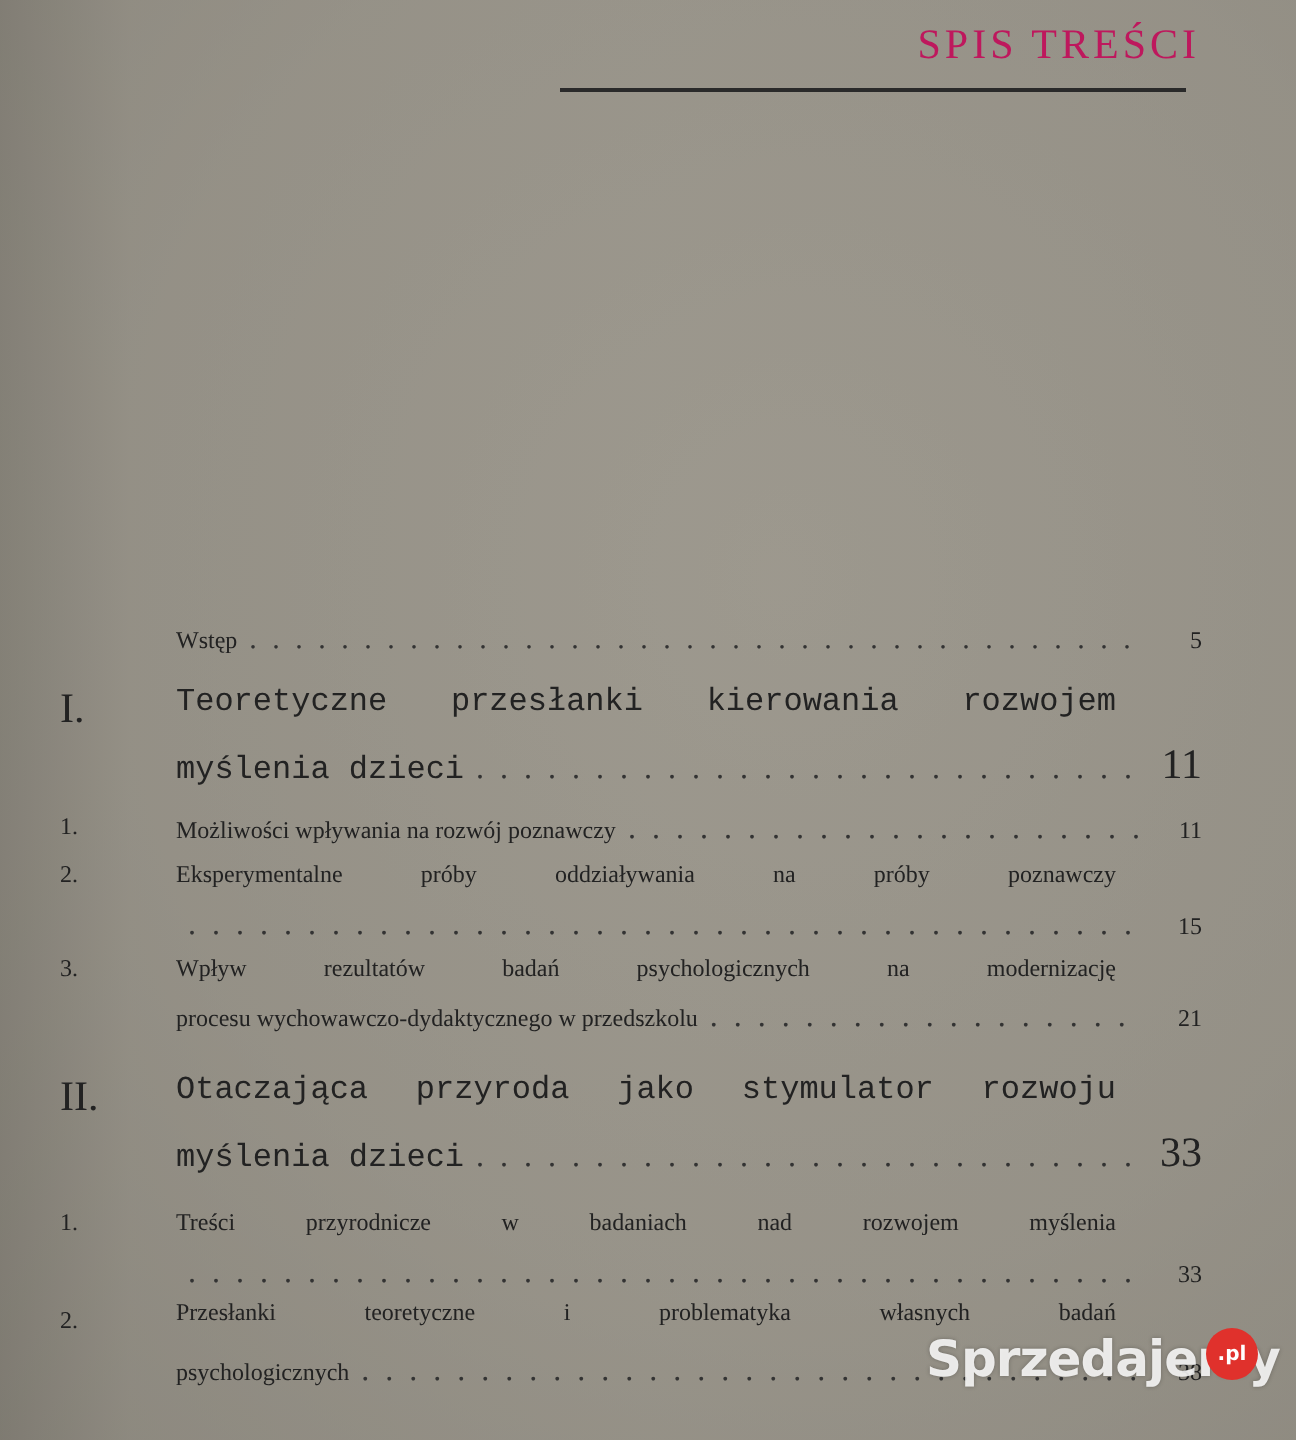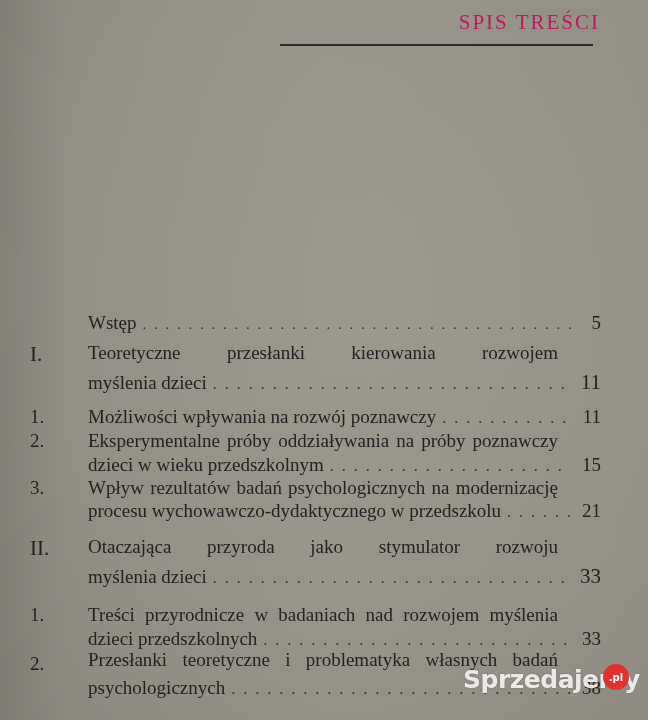--- a/index.html
+++ b/index.html
@@ -25,24 +25,24 @@
     .line { position: absolute; display: flex; align-items: baseline; white-space: nowrap; }
     .num { position: absolute; color: #222; }
     .dots {
       flex: 1; overflow: hidden; margin: 0 6px; color: #333;
       letter-spacing: 2px;
     }
     .dots::before {
       content: ". . . . . . . . . . . . . . . . . . . . . . . . . . . . . . . . . . . . . . . . . . . . . . . . . . . . . . . . . . . . . . . . . . . . . . . . . . . .";
     }
     .page-no { text-align: right; }
-    .chapter .text { font-size: 19px; }
+    .chapter .text { font-size: 16px; font-family: Liberation Mono, monospace; }
     .chapter .num { font-size: 21px; }
     .chapter .page-no { font-size: 21px; }
-    .section .text, .section .num, .section .page-no { font-size: 19px; }
+    .section .text, .section .num, .section .page-no { font-size: 12px; }
     .justify { text-align: justify; text-align-last: justify; display: block; }
     .watermark {
       position: absolute; left: 463px; top: 665px;
       font-family: "DejaVu Sans", sans-serif; font-weight: bold; font-size: 25px;
       color: rgba(255,255,255,0.85); letter-spacing: -0.5px;
       text-shadow: 0 0 2px rgba(0,0,0,0.25);
     }
     .watermark-badge {
       position: absolute; left: 603px; top: 664px; width: 26px; height: 26px;
       border-radius: 50%; background: #e0312c; color: #fff;
@@ -86,21 +86,20 @@
       <span class="page-no" style="width:24px;">11</span>
     </div>
   </div>
 
   <div class="entry section">
     <span class="num" style="left:30px; top:430px;">2.</span>
     <div class="line" style="left:88px; width:470px; top:430px;">
       <span class="text justify" style="width:470px;">Eksperymentalne próby oddziaływania na próby poznawczy</span>
     </div>
     <div class="line" style="left:88px; width:513px; top:454px;">
-      <span class="text">dzieci w wieku przedszkolnym</span>
       <span class="dots"></span>
       <span class="page-no" style="width:24px;">15</span>
     </div>
   </div>
 
   <div class="entry section">
     <span class="num" style="left:30px; top:477px;">3.</span>
     <div class="line" style="left:88px; width:470px; top:477px;align-items:flex-end;">
       <span class="text justify" style="width:470px;">Wpływ rezultatów badań psychologicznych na modernizację</span>
     </div>
@@ -122,21 +121,20 @@
       <span class="page-no" style="width:30px;">33</span>
     </div>
   </div>
 
   <div class="entry section">
     <span class="num" style="left:30px; top:604px;">1.</span>
     <div class="line" style="left:88px; width:470px; top:604px;">
       <span class="text justify" style="width:470px;">Treści przyrodnicze w badaniach nad rozwojem myślenia</span>
     </div>
     <div class="line" style="left:88px; width:513px; top:628px;">
-      <span class="text">dzieci przedszkolnych</span>
       <span class="dots"></span>
       <span class="page-no" style="width:24px;">33</span>
     </div>
   </div>
 
   <div class="entry section">
     <span class="num" style="left:30px; top:653px;">2.</span>
     <div class="line" style="left:88px; width:470px; top:649px;">
       <span class="text justify" style="width:470px;">Przesłanki teoretyczne i problematyka własnych badań</span>
     </div>

